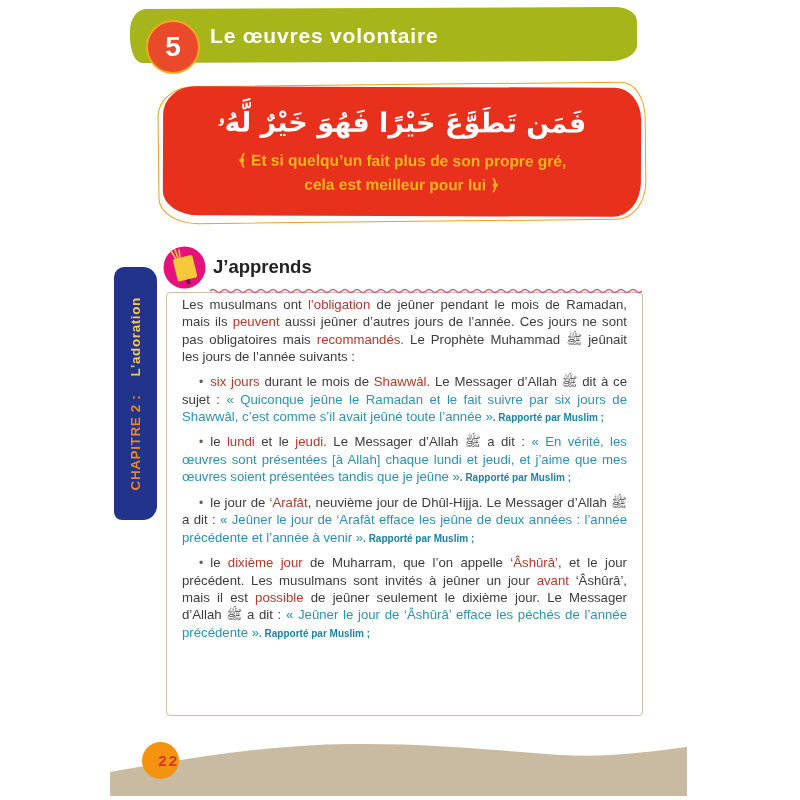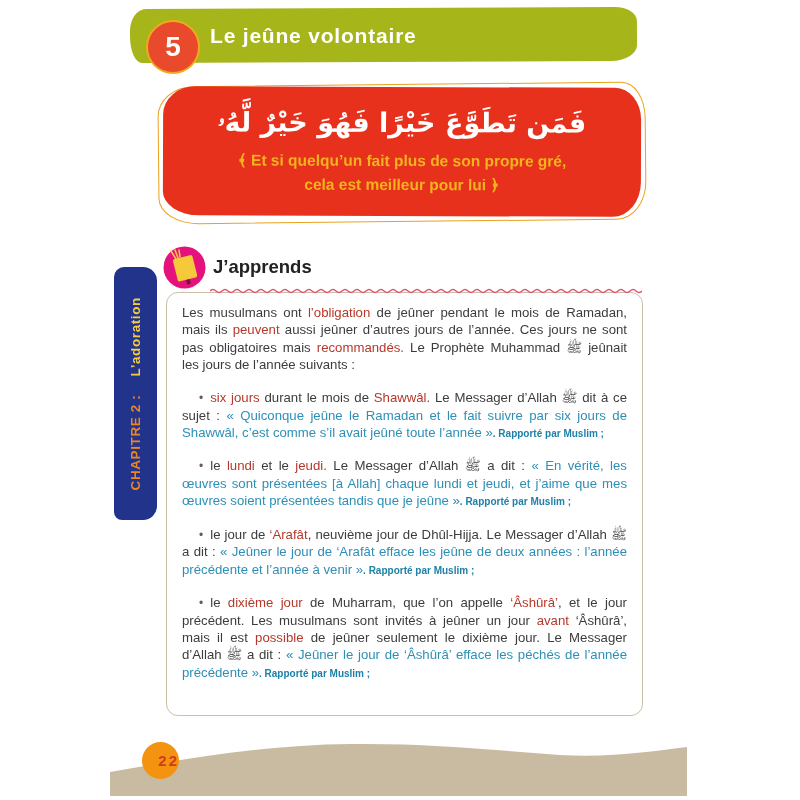--- a/index.html
+++ b/index.html
@@ -70,27 +70,27 @@
   }
   .section-title{
     position:absolute;left:213px;top:256px;z-index:3;
     color:#222222;font-weight:bold;font-size:18.5px;text-align:center;
   }
   .section-underline{position:absolute;left:210px;top:281px;z-index:3;}
 
   
   .learn-box{
     position:absolute;left:166px;top:292px;width:477px;height:424px;
-    box-sizing:border-box;border:1.3px solid #ccc0a9;border-radius:12px;
-    padding:11px 15px 9px 15px;overflow:hidden;
+    box-sizing:border-box;border:1.3px solid #ccc0a9;border-radius:4px;
+    padding:3px 15px 9px 15px;overflow:hidden;
     font-size:13.2px;line-height:1.31;text-align:justify;color:#3c3c3c;
   }
   .learn-box p.intro{margin:0 0 8px 0;}
   .bullet-list{list-style:none;margin:0;padding:0;}
-  .bullet-list li{margin:16px 0 8px 0;text-indent:17px;}
+  .bullet-list li{margin:0 0 8px 0;text-indent:17px;}
   .bullet-marker{color:#6b5b52;margin-right:7px;font-size:12px;}
   .s-body{color:#3c3c3c;}
   .s-red{color:#b5382a;}
   .s-blue{color:#2e8fb6;}
   .s-source{color:#1f80a8;font-weight:bold;font-size:10px;}
 
   
   .footer-wave{position:absolute;left:110px;bottom:0;z-index:1;}
   .page-number{
     position:absolute;left:142px;top:742px;width:37px;height:37px;
@@ -101,21 +101,21 @@
 </style>
 </head>
 <body>
 
 <div class="page">
 
   <div class="header-bar"></div>
   <div class="lesson-number">
     <span>5</span>
   </div>
-  <div class="header-title">Le jeûne volontaire</div>
+  <div class="header-title">Le œuvres volontaire</div>
 
   <div class="verse-outline"></div>
   <div class="verse-box">
     <div class="verse-arabic">فَمَن تَطَوَّعَ خَيْرًا فَهُوَ خَيْرٌ لَّهُۥ</div>
     <div class="verse-translation">
       <div>﴾ Et si quelqu’un fait plus de son propre gré,</div>
       <div>cela est meilleur pour lui ﴿</div>
     </div>
   </div>
 

